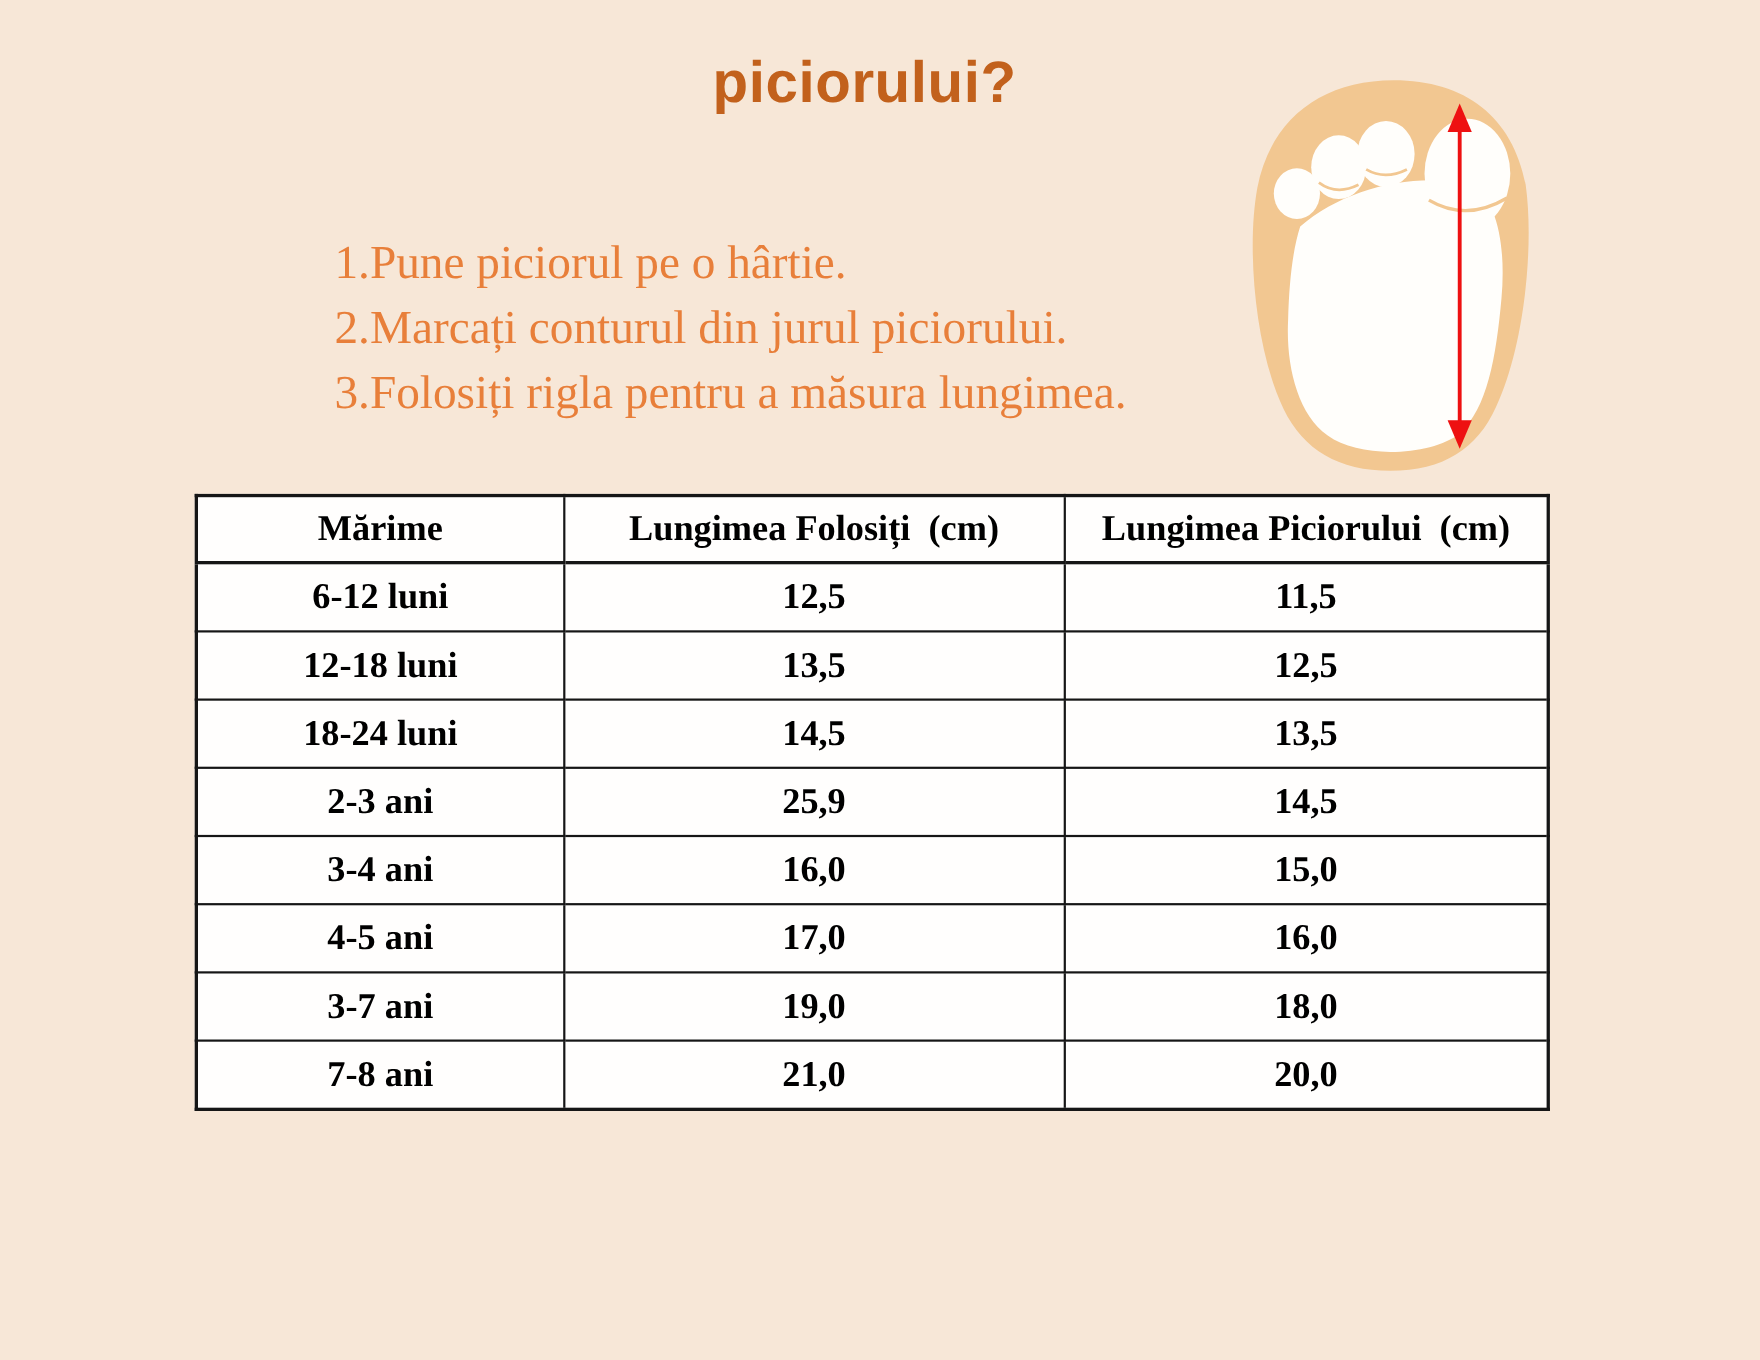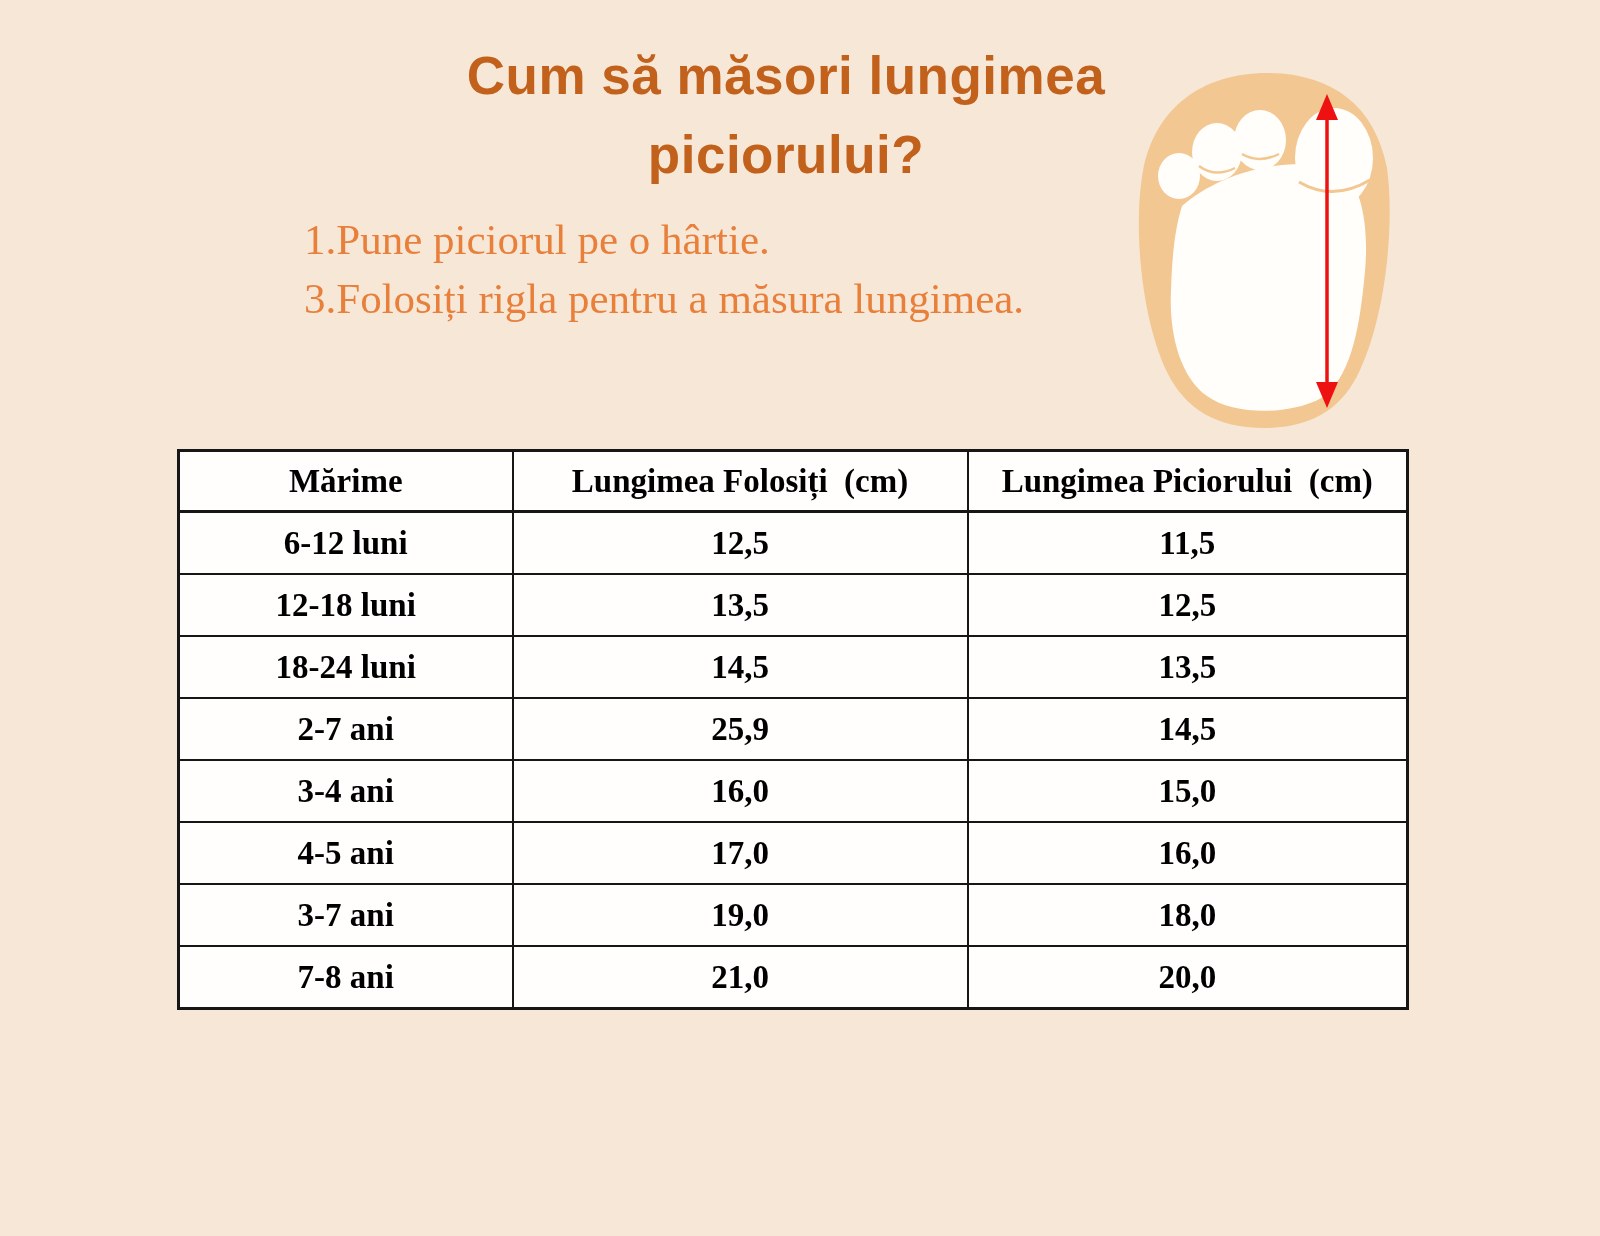--- a/index.html
+++ b/index.html
@@ -78,26 +78,26 @@
     white-space: pre-wrap;
   }
   table.size-table tbody td { height: 60px; }
 </style>
 </head>
 <body>
 
 <div class="page">
 
   <div class="title">
-    <div>Cum să măsori lungimea</div>
     <div>piciorului?</div>
   </div>
 
   <div class="instructions">
     <div>1.Pune piciorul pe o hârtie.</div>
+    <div>2.Marcați conturul din jurul piciorului.</div>
     <div>3.Folosiți rigla pentru a măsura lungimea.</div>
   </div>
 
   <div class="foot-illustration">
     <svg viewBox="0 0 278 375" xmlns="http://www.w3.org/2000/svg">
 
       <path d="M140,17 C75,17 28,52 16,115 C6,170 14,262 40,316 C58,353 90,372 137,372
                C185,372 216,352 233,314 C258,261 268,170 260,112 C248,50 205,17 140,17 Z" fill="#f2c791"></path>
 
       <path d="M55,150 C95,115 160,100 210,112 C235,125 242,170 238,215
@@ -142,21 +142,21 @@
         <td>12-18 luni</td>
         <td>13,5</td>
         <td>12,5</td>
       </tr>
       <tr>
         <td>18-24 luni</td>
         <td>14,5</td>
         <td>13,5</td>
       </tr>
       <tr>
-        <td>2-7 ani</td>
+        <td>2-3 ani</td>
         <td>25,9</td>
         <td>14,5</td>
       </tr>
       <tr>
         <td>3-4 ani</td>
         <td>16,0</td>
         <td>15,0</td>
       </tr>
       <tr>
         <td>4-5 ani</td>

